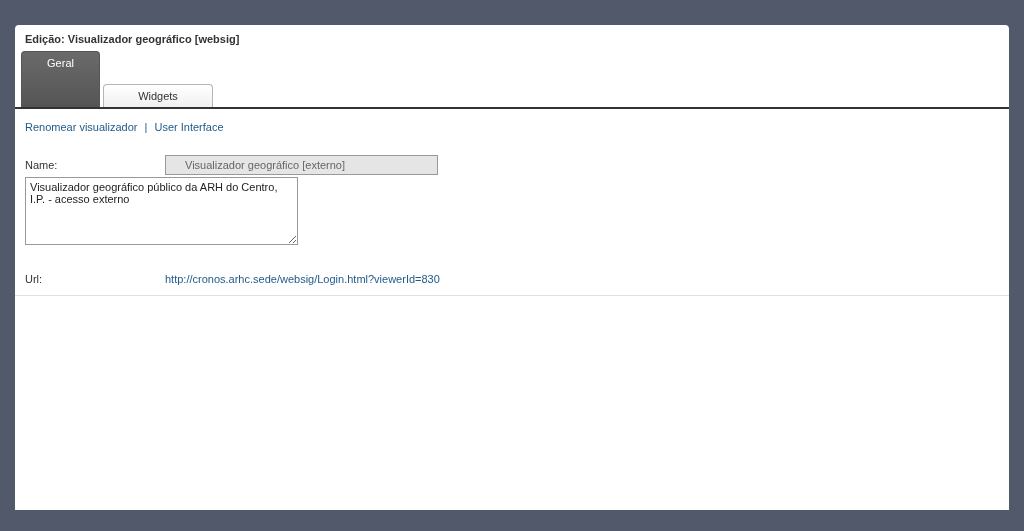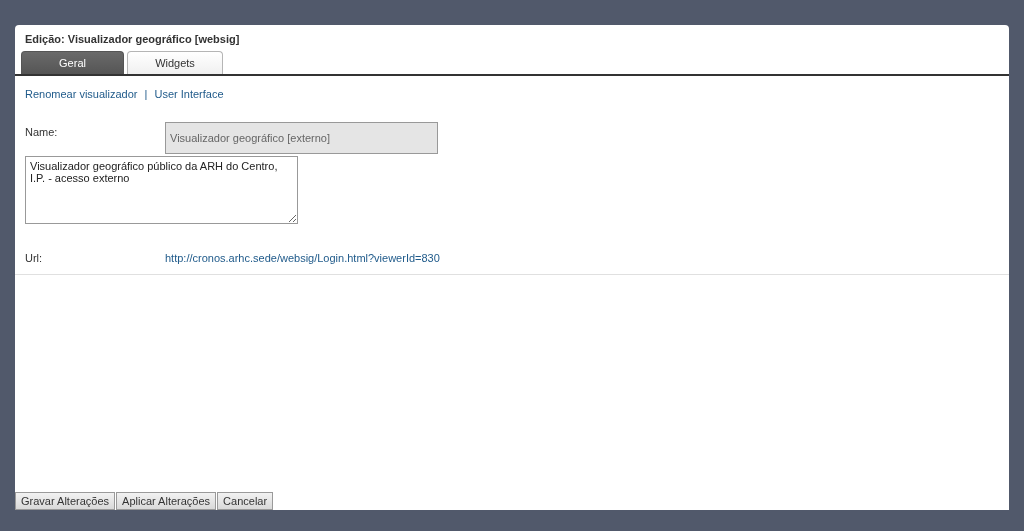--- a/index.html
+++ b/index.html
@@ -30,32 +30,33 @@
       font-size: 11px;
     }
     .tabs {
       display: flex;
       gap: 3px;
       padding: 0 6px;
       border-bottom: 2px solid #333;
     }
     .tab {
       padding: 5px 0;
-      width: 103px;
+      width: 79px;
       text-align: center;
       border: 1px solid #b5b5b5;
       border-bottom: none;
       border-radius: 4px 4px 0 0;
       background: linear-gradient(#ffffff, #f0f0f0);
       color: #333;
       cursor: pointer;
       font-size: 11px;
     }
     .tab.wide {
-      width: 96px;
+      width: 110px;
+      margin-top: 33px;
     }
     .tab.active {
       background: linear-gradient(#6a6a6a, #555555);
       color: #ffffff;
       border-color: #555;
     }
     .toolbar-links {
       padding: 12px 10px;
       color: #1f5a8a;
       font-size: 11px;
@@ -81,27 +82,27 @@
       width: 140px;
       color: #333;
       font-size: 11px;
       padding-top: 4px;
     }
     .form-label.desc {
       padding-top: 28px;
     }
     .text-input {
       width: 273px;
-      height: 32px;
+      height: 20px;
       border: 1px solid #999;
       background: #e5e5e5;
       color: #666;
       font-family: Verdana, Arial, sans-serif;
       font-size: 11px;
-      padding: 2px 4px;
+      padding: 2px 19px;
     }
     .textarea-input {
       width: 273px;
       height: 68px;
       border: 1px solid #999;
       background: #ffffff;
       color: #222;
       font-family: Verdana, Arial, sans-serif;
       font-size: 11px;
       padding: 3px 4px;
@@ -167,18 +168,13 @@
     </div>
   </div>
 
   <div class="url-row">
     <div class="form-label" style="padding-top:0">Url:</div>
     <span class="url-link">http://cronos.arhc.sede/websig/Login.html?viewerId=830</span>
   </div>
 
   <hr class="hr">
 
-  <div class="button-bar">
-    <button class="btn">Gravar Alterações</button>
-    <button class="btn">Aplicar Alterações</button>
-    <button class="btn">Cancelar</button>
-  </div>
 </div>
 
 </body></html>

